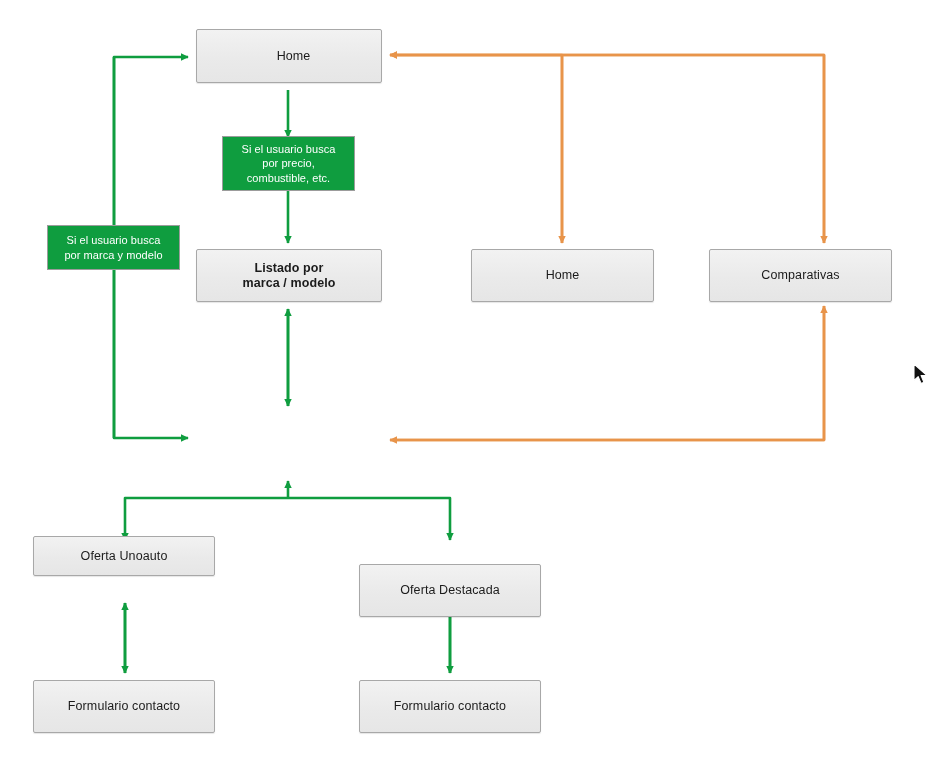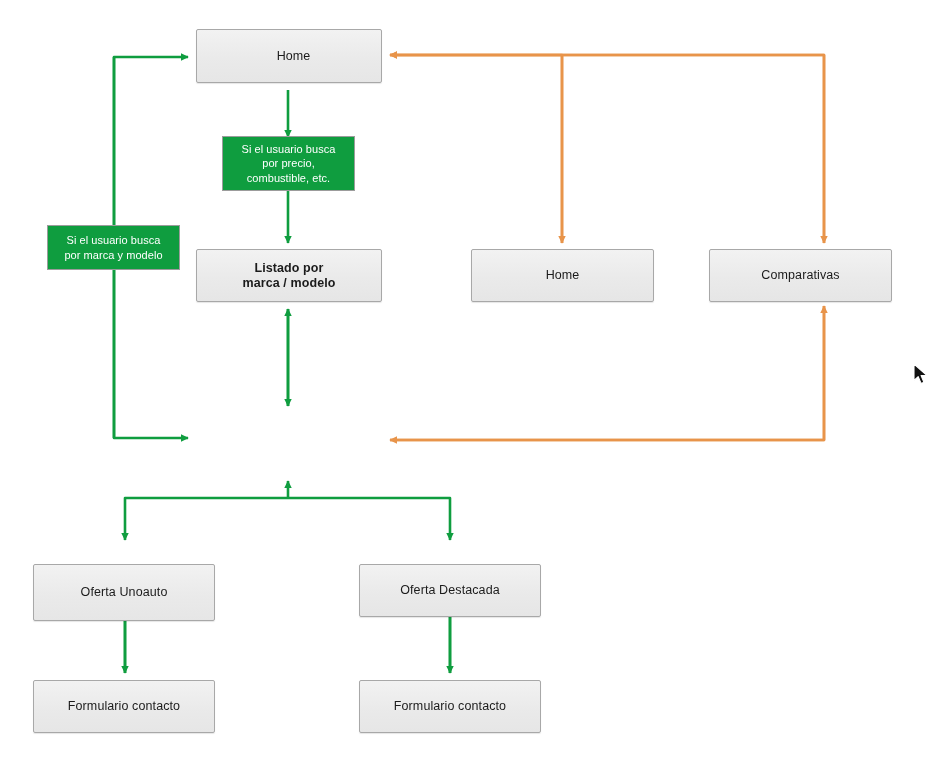--- a/index.html
+++ b/index.html
@@ -153,21 +153,21 @@
 
   <div class="node" style="left:471px; top:249px; width:183px; height:53px;">
     <span class="node-label">Home</span>
   </div>
 
   <div class="node" style="left:709px; top:249px; width:183px; height:53px;">
     <span class="node-label">Comparativas</span>
   </div>
 
 
-  <div class="node" style="left:33px; top:564px; width:182px; height:57px;align-items:center;">
+  <div class="node" style="left:33px; top:536px; width:182px; height:40px;align-items:center;">
     <span class="node-label">Oferta Unoauto</span>
   </div>
 
   <div class="node" style="left:359px; top:548px; width:182px; height:53px;margin-top:16px;">
     <span class="node-label">Oferta Destacada</span>
   </div>
 
   <div class="node" style="left:33px; top:680px; width:182px; height:53px;">
     <span class="node-label">Formulario contacto</span>
   </div>

